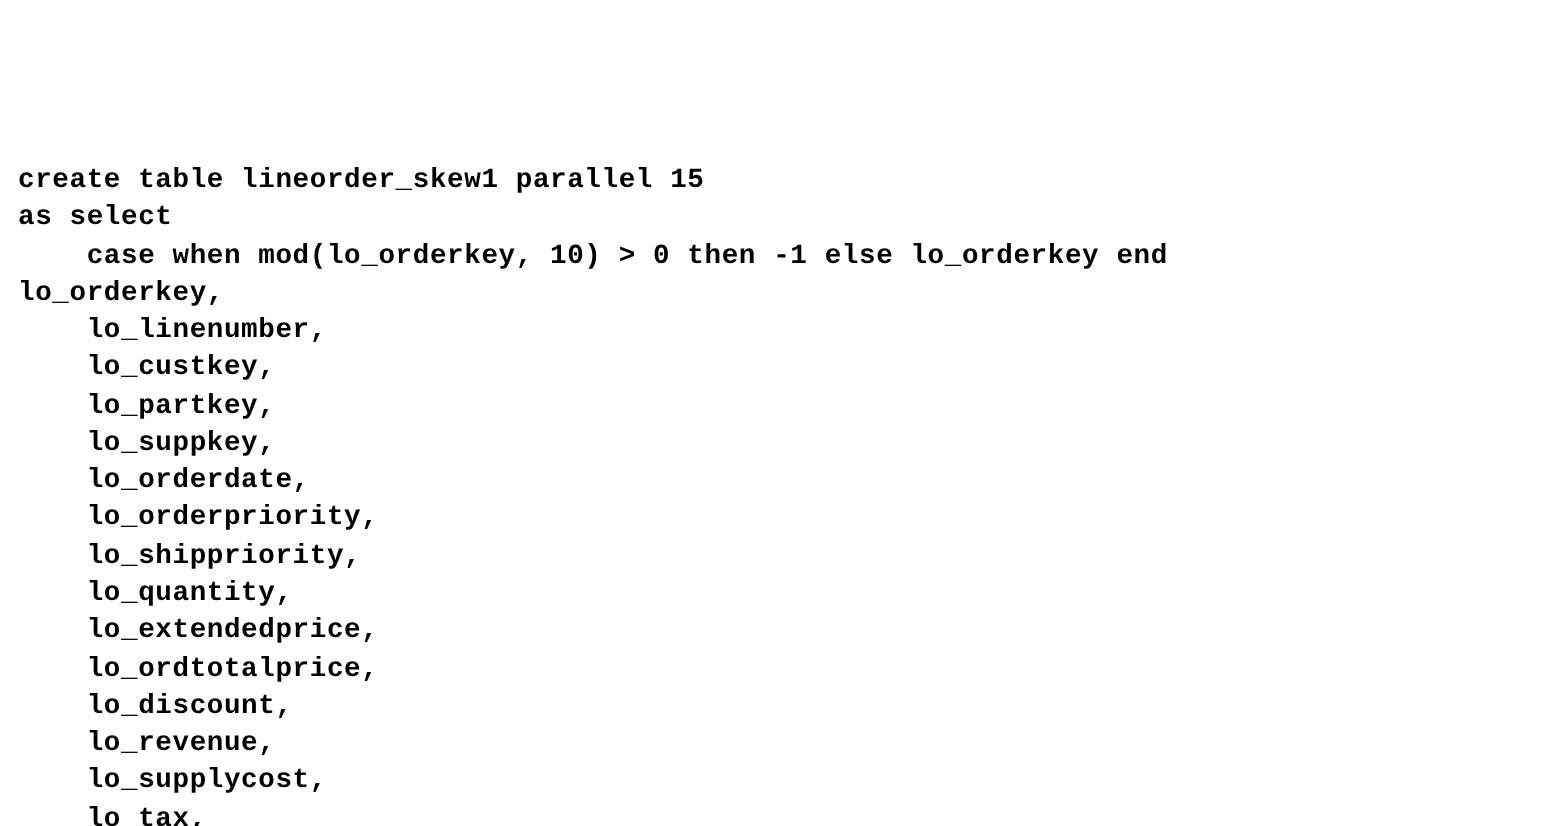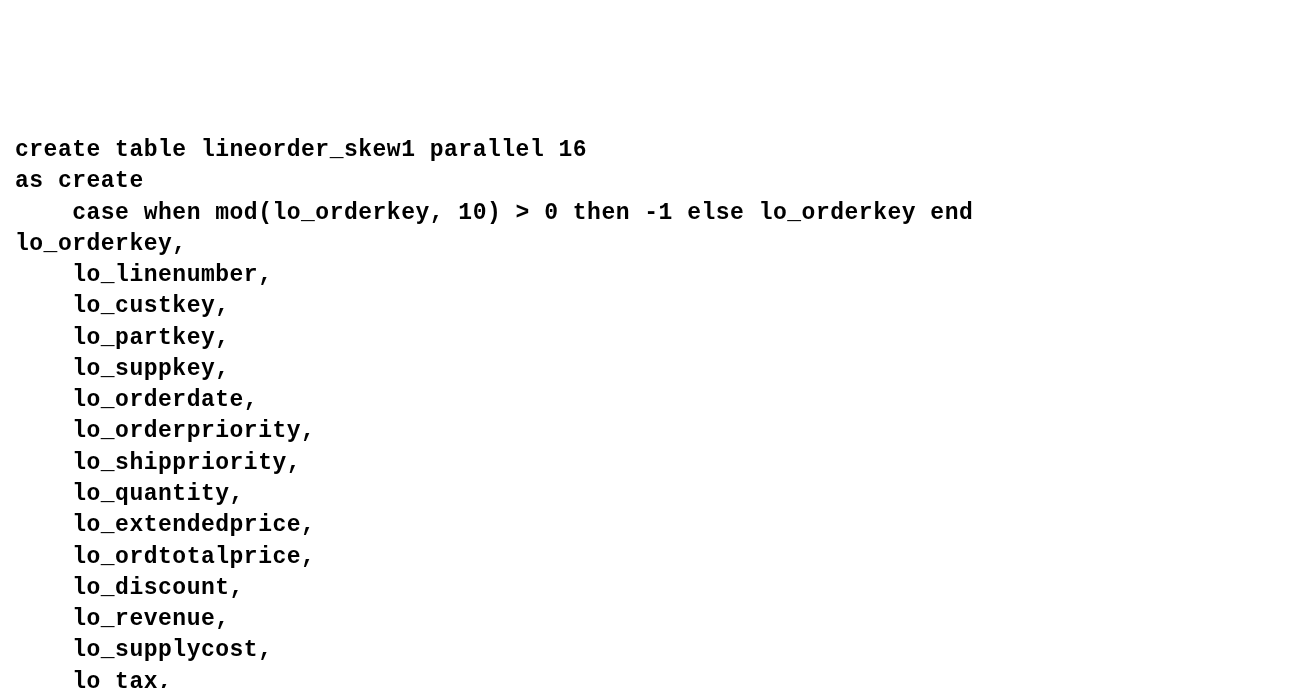--- a/index.html
+++ b/index.html
@@ -20,22 +20,22 @@
     }
     .code-block {
       white-space: pre;
     }
   </style>
 </head>
 <body>
 
 
 
-<div class="code-block"><span>create table lineorder_skew1 parallel 16</span>
-<span>as create</span>
+<div class="code-block"><span>create table lineorder_skew1 parallel 15</span>
+<span>as select</span>
 <span>    case when mod(lo_orderkey, 10) &gt; 0 then -1 else lo_orderkey end</span>
 <span>lo_orderkey,</span>
 <span>    lo_linenumber,</span>
 <span>    lo_custkey,</span>
 <span>    lo_partkey,</span>
 <span>    lo_suppkey,</span>
 <span>    lo_orderdate,</span>
 <span>    lo_orderpriority,</span>
 <span>    lo_shippriority,</span>
 <span>    lo_quantity,</span>

